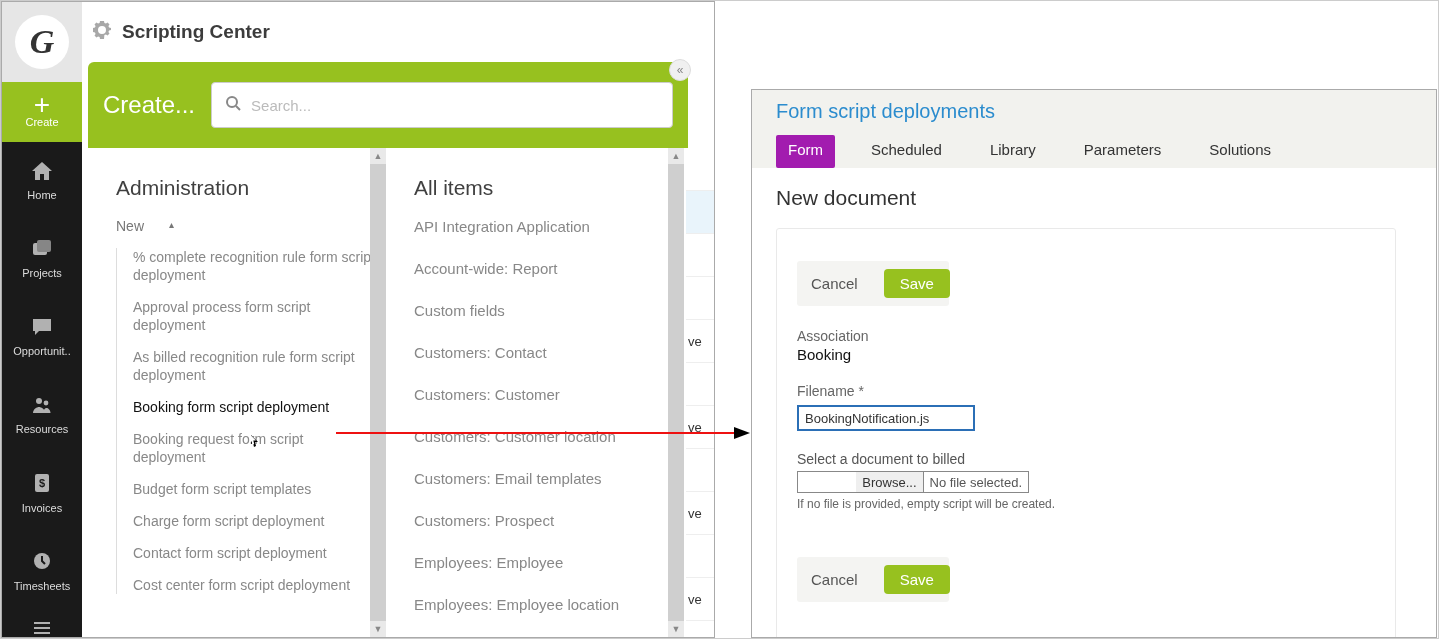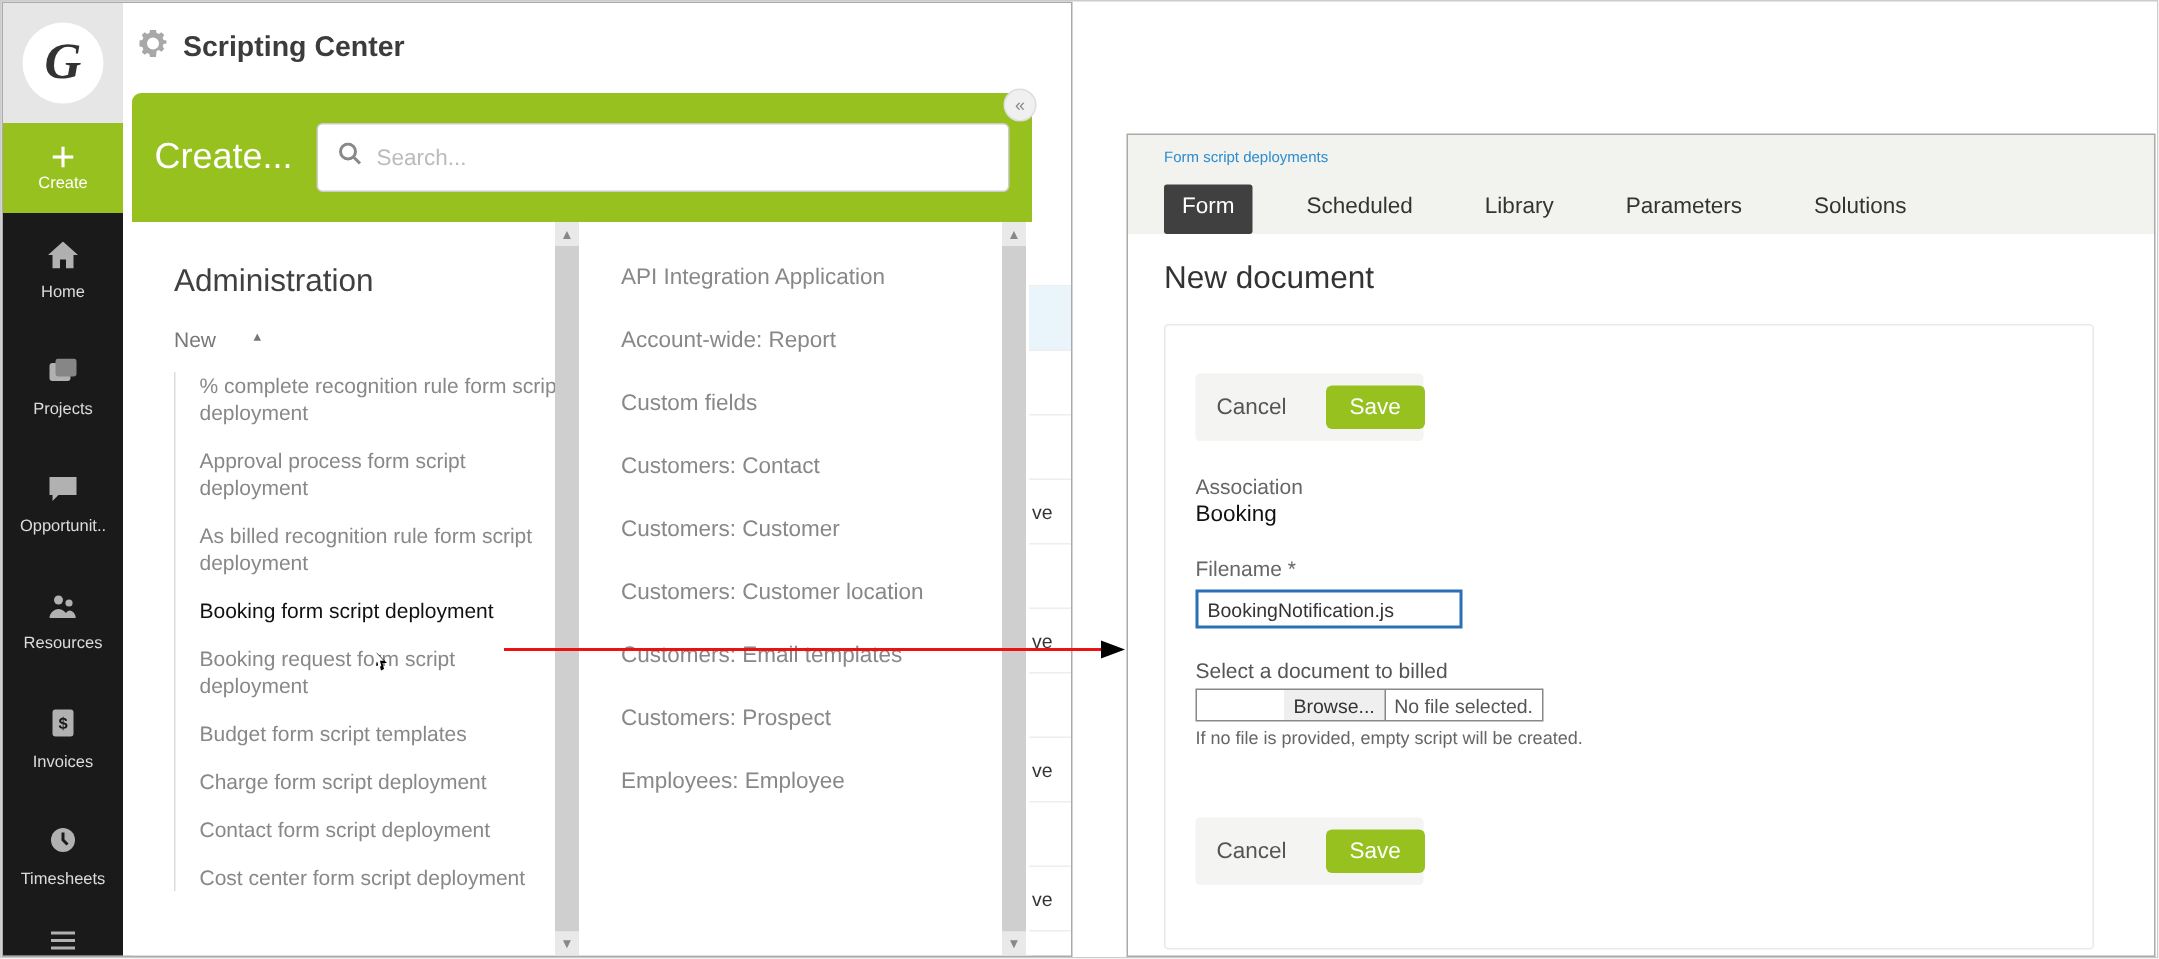--- a/index.html
+++ b/index.html
@@ -52,24 +52,24 @@
   .peek-row { height:43px; border-bottom:1px solid #eee; display:flex;align-items:center; padding-left:2px; color:#333; font-size:13px; overflow:hidden;}
 
   .cursor { position:absolute; left:244px; top:432px; font-size:16px; color:#000; pointer-events:none;}
 
   
   .arrow { position:absolute; left:335px; top:425px; width:414px; height:14px; pointer-events:none; z-index:5;}
 
   
   .rp-inner { padding:0; height:100%; display:flex; flex-direction:column;}
   .rp-head-strip { background:#f2f2ee; padding:10px 24px 0 24px;}
-  .breadcrumb { color:#2b8cce; font-size:10px; margin-bottom:12px; cursor:pointer;}
+  .breadcrumb { color:#2b8cce; font-size:20px; margin-bottom:12px; cursor:pointer;}
   .tabs { display:flex; gap:24px; }
   .tab { font-size:15px; color:#333; padding:6px 12px 10px; cursor:pointer;}
-  .tab.active { background:#404040; color:#fff; border-radius:2px;text-align:right;}
+  .tab.active { background:#a21caf; color:#fff; border-radius:2px;text-align:right;}
   .rp-body { padding:18px 24px 10px 24px; flex:1; overflow:auto;}
   .rp-title { font-size:21px; color:#333; margin-bottom:18px; font-weight:normal;}
   .form-card { background:#fff; border:1px solid #e9e9e9; border-radius:3px; padding:32px 20px 20px; max-width:620px;}
   .btn-row { background:#f4f4f2; border-radius:3px; padding:8px 10px; display:flex; align-items:center; gap:22px; margin-bottom:22px; width:152px;}
   .btn-cancel { color:#555; font-size:15px; cursor:pointer; padding:4px 4px;}
   .btn-save { background:#97c11f; color:#fff; font-size:15px; padding:6px 16px; border-radius:4px; border:none; cursor:pointer;}
   .field { margin-bottom:20px; }
   .field .lbl { color:#666; font-size:14px; margin-bottom:2px;}
   .field .val-strong { color:#111; font-weight:normal; font-size:15px;}
   .req { color:#666; }
@@ -210,29 +210,31 @@
           <div class="li">Cost center form script deployment</div>
         </div>
       </div>
 
       <div class="col col2">
         <div class="scrollbar">
           <div class="scroll-arrow">▲</div>
           <div class="scroll-track"></div>
           <div class="scroll-arrow bot">▼</div>
         </div>
+        <h2>All items</h2>
         <div class="li2">API Integration Application</div>
         <div class="li2">Account-wide: Report</div>
         <div class="li2">Custom fields</div>
         <div class="li2">Customers: Contact</div>
         <div class="li2">Customers: Customer</div>
         <div class="li2">Customers: Customer location</div>
         <div class="li2">Customers: Email templates</div>
         <div class="li2">Customers: Prospect</div>
         <div class="li2">Employees: Employee</div>
+        <div class="li2">Employees: Employee location</div>
       </div>
     </div>
 
     <div class="peek">
       <div class="peek-row"></div>
       <div class="peek-row" style="background:#e9f4fb"></div>
       <div class="peek-row"></div>
       <div class="peek-row"></div>
       <div class="peek-row">ve</div>
       <div class="peek-row"></div>

